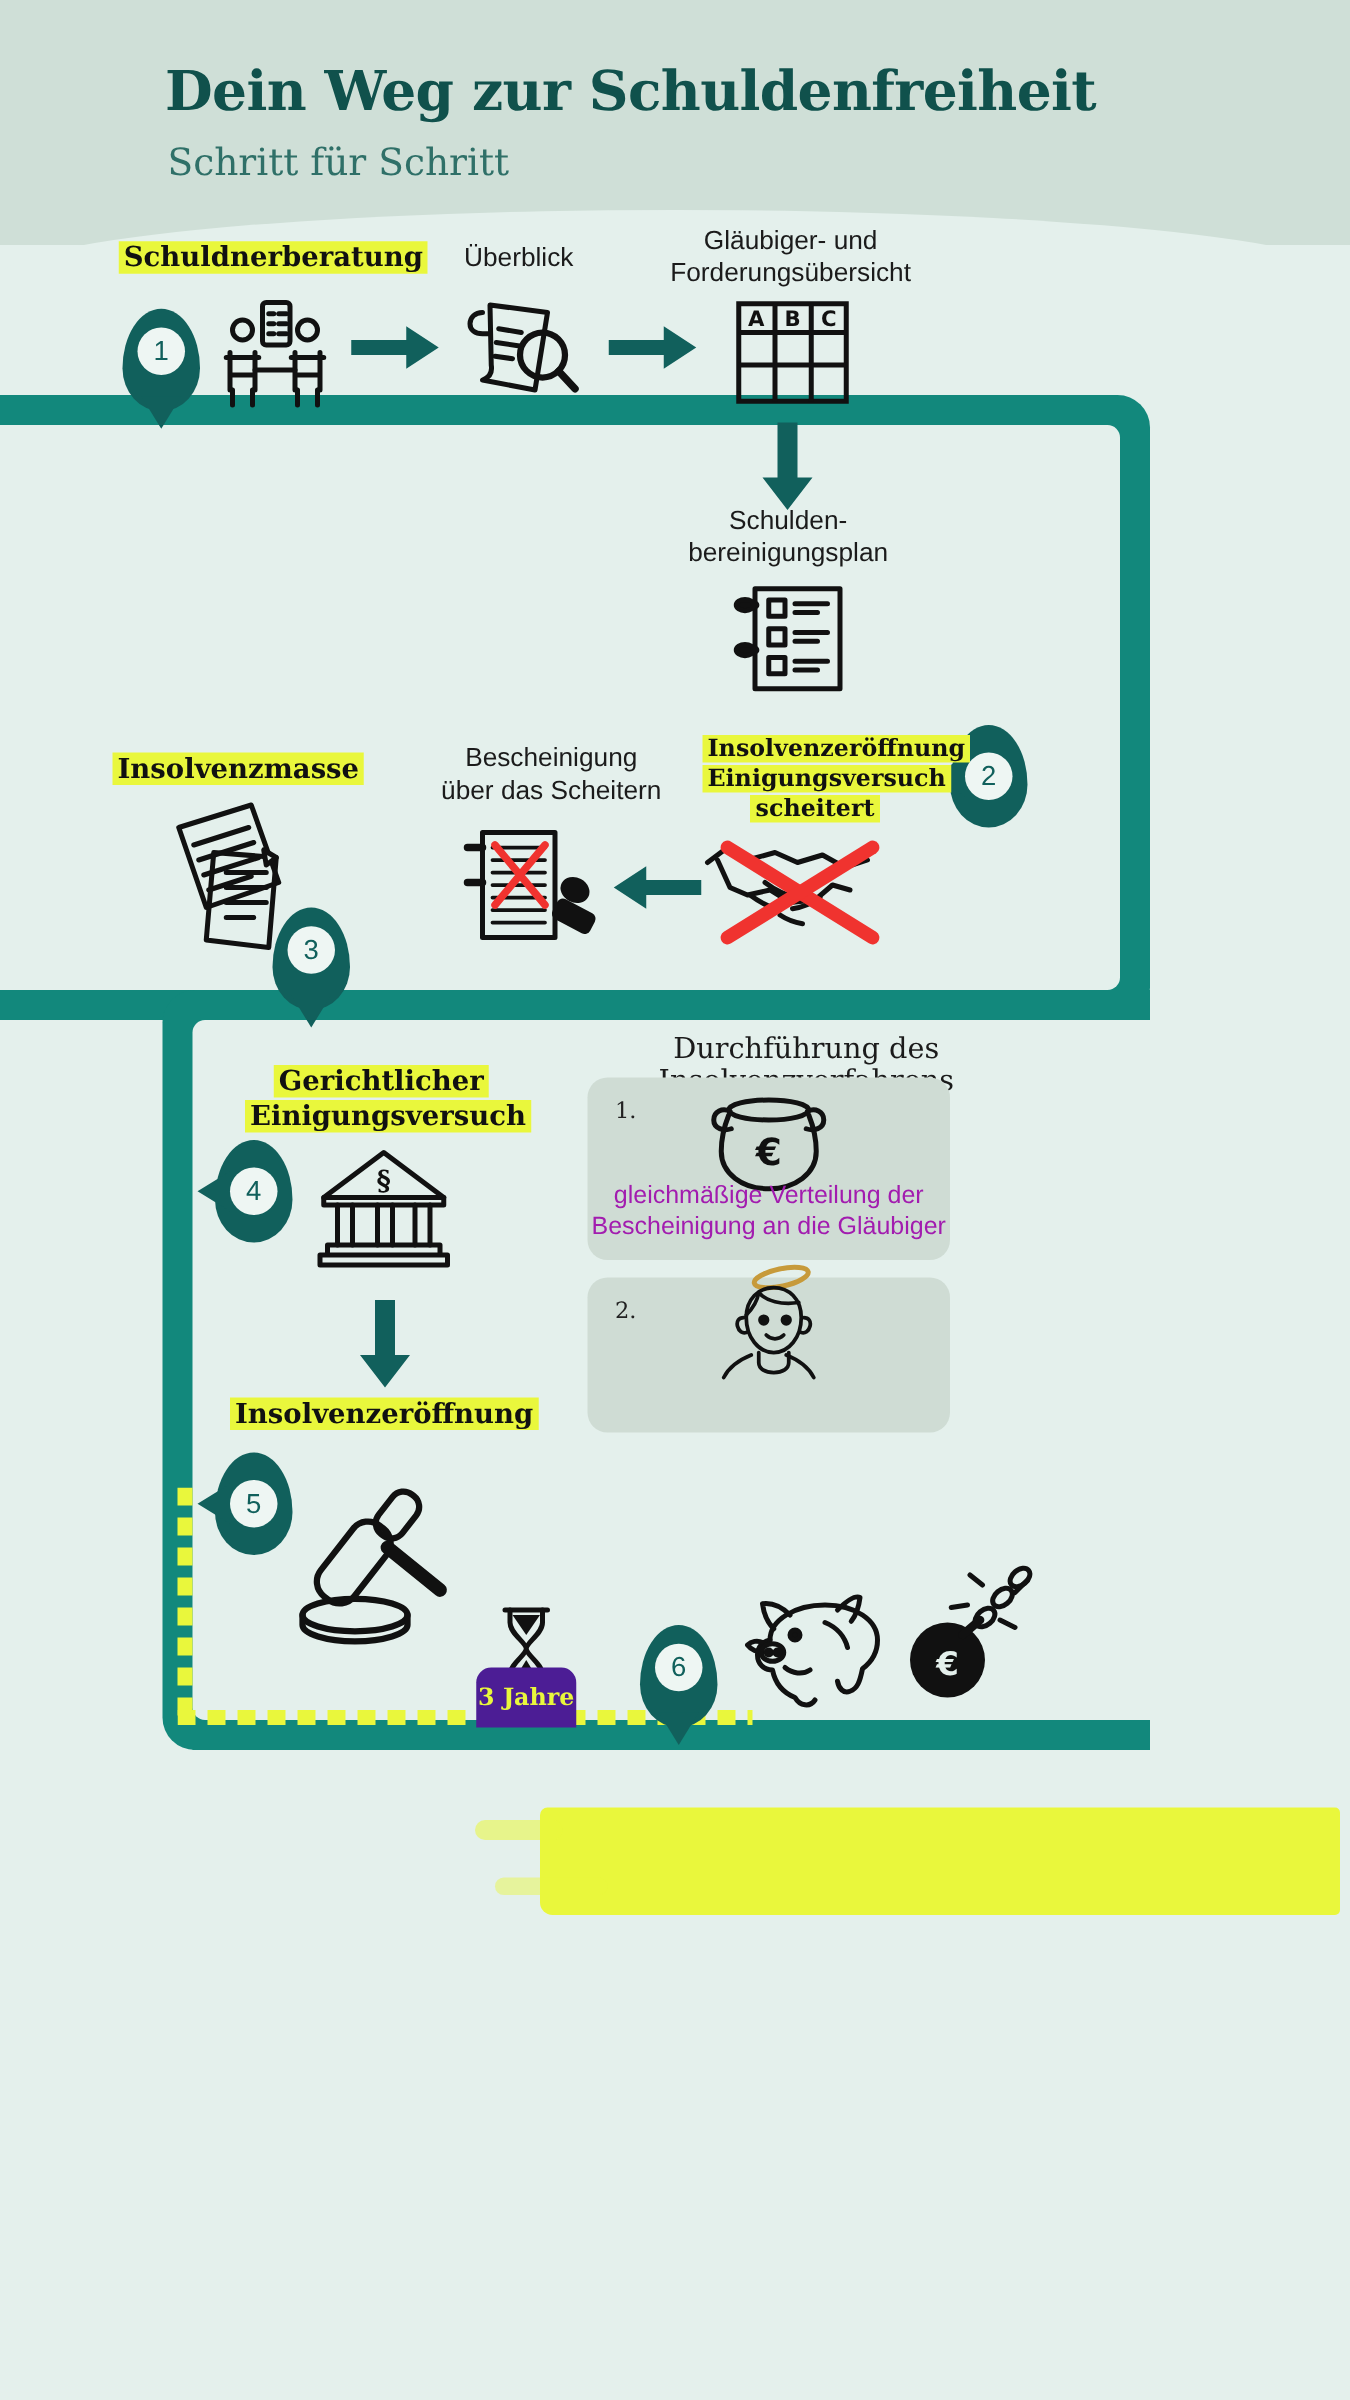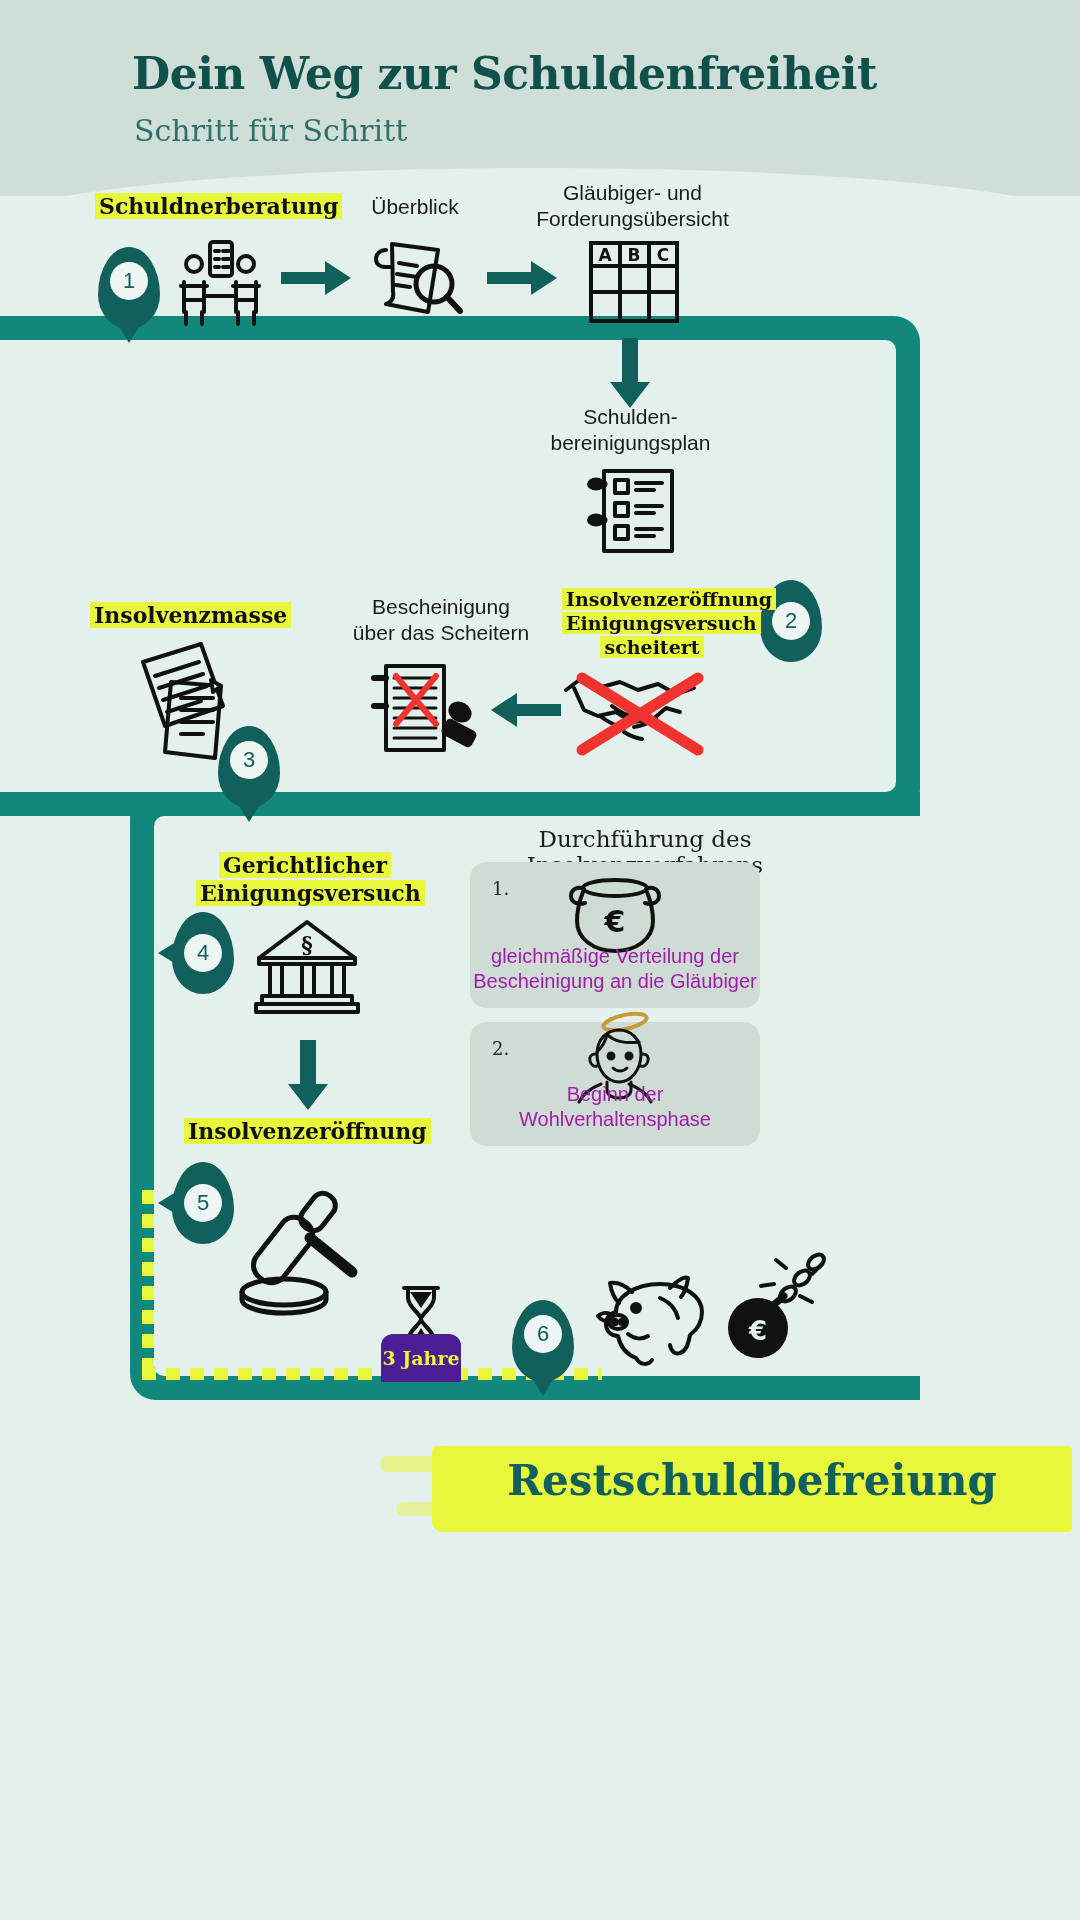--- a/index.html
+++ b/index.html
@@ -320,23 +320,20 @@
         <path d="M30 46c0-15 10-24 22-24s22 9 22 24c0 16-10 28-22 28S30 62 30 46z"></path>
         <path d="M30 44c6-6 9-12 10-18 6 7 18 10 32 8"></path>
         <circle cx="44" cy="48" r="3" fill="#111"></circle>
         <circle cx="62" cy="48" r="3" fill="#111"></circle>
         <path d="M46 60c4 4 10 4 14 0"></path>
         <path d="M28 46c-4 0-6 3-5 7s4 6 7 5M76 46c4 0 6 3 5 7s-4 6-7 5"></path>
         <path d="M34 76c-10 4-18 10-22 18M62 76c10 4 18 10 22 18"></path>
         <path d="M40 74v8c0 5 5 8 12 8s12-3 12-8v-8"></path>
       </svg>
     </div>
-    <div class="cap">
-      <div>Beginn der Wohlverhaltensphase</div>
-    </div>
   </div>
 
   <div class="pin left" style="left:172px;top:1162px;">
     <div class="body"></div>
     <div class="tail"></div>
     <div class="num">5</div>
   </div>
 
   <div class="ico" style="left:232px;top:1188px;">
     <svg width="146" height="124" viewBox="0 0 146 124" fill="none" stroke="#111" stroke-width="5" stroke-linecap="round" stroke-linejoin="round">
@@ -359,21 +356,20 @@
 
   <div id="jahre">3 Jahre</div>
 
   <div class="pin" style="left:512px;top:1300px;">
     <div class="body"></div>
     <div class="tail"></div>
     <div class="num">6</div>
   </div>
 
   <div id="brush"></div>
-  <div id="rsb">Restschuldbefreiung</div>
 
   <div class="ico" style="left:592px;top:1270px;">
     <svg width="132" height="96" viewBox="0 0 132 96" fill="none" stroke="#111" stroke-width="4" stroke-linecap="round" stroke-linejoin="round">
       <path d="M40 22c-6-6-14-10-22-9 1 8 4 15 9 20"></path>
       <path d="M78 18c8-8 14-12 18-10-1 8-3 14-7 19"></path>
       <path d="M24 42c0-16 20-28 44-28s42 12 42 28c0 9-4 17-12 23-2 10-4 16-10 18-5 2-9-2-10-8"></path>
       <path d="M24 42c-6 1-10 6-10 12 0 7 5 12 12 12 2 10 8 18 18 22 4 7 12 8 16 2"></path>
       <circle cx="44" cy="38" r="4" fill="#111"></circle>
       <path d="M18 44c-4-2-9-1-12 2 3 4 8 6 12 5"></path>
       <ellipse cx="26" cy="52" rx="9" ry="7"></ellipse>

